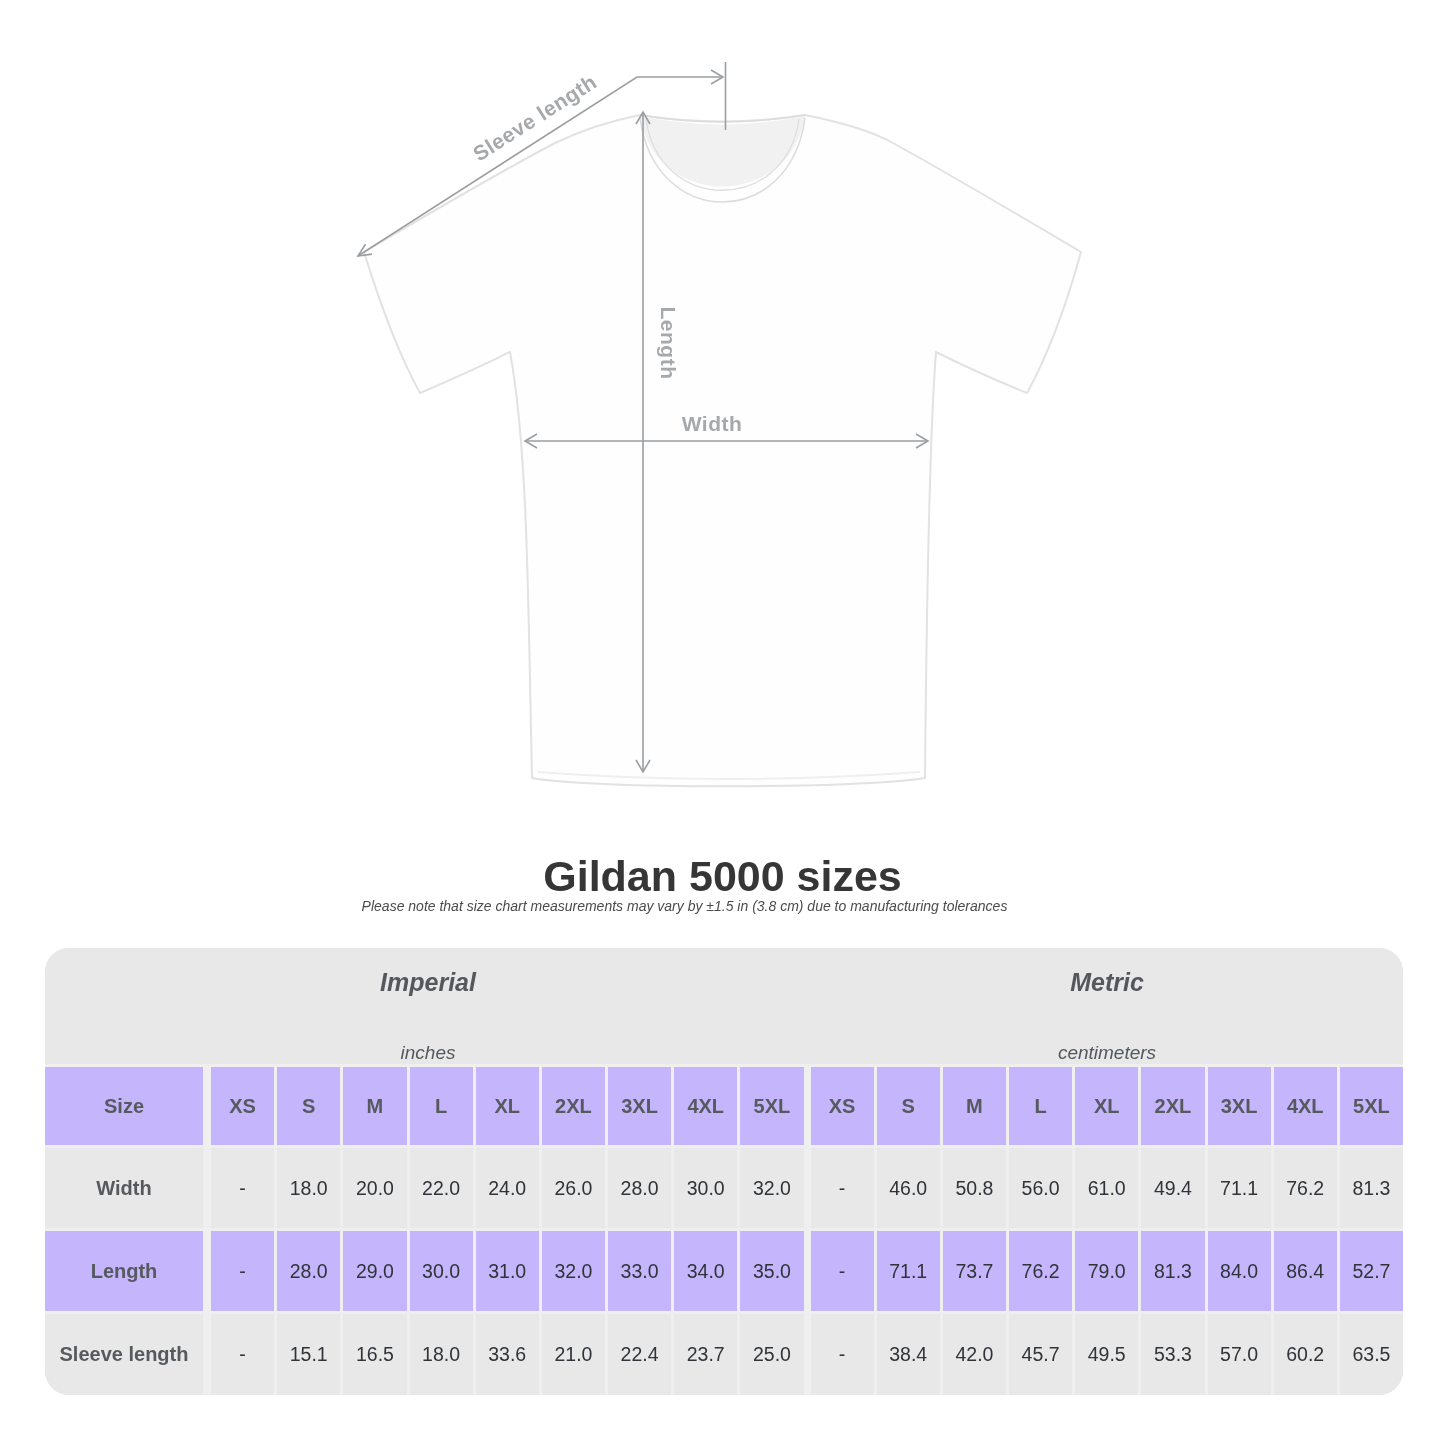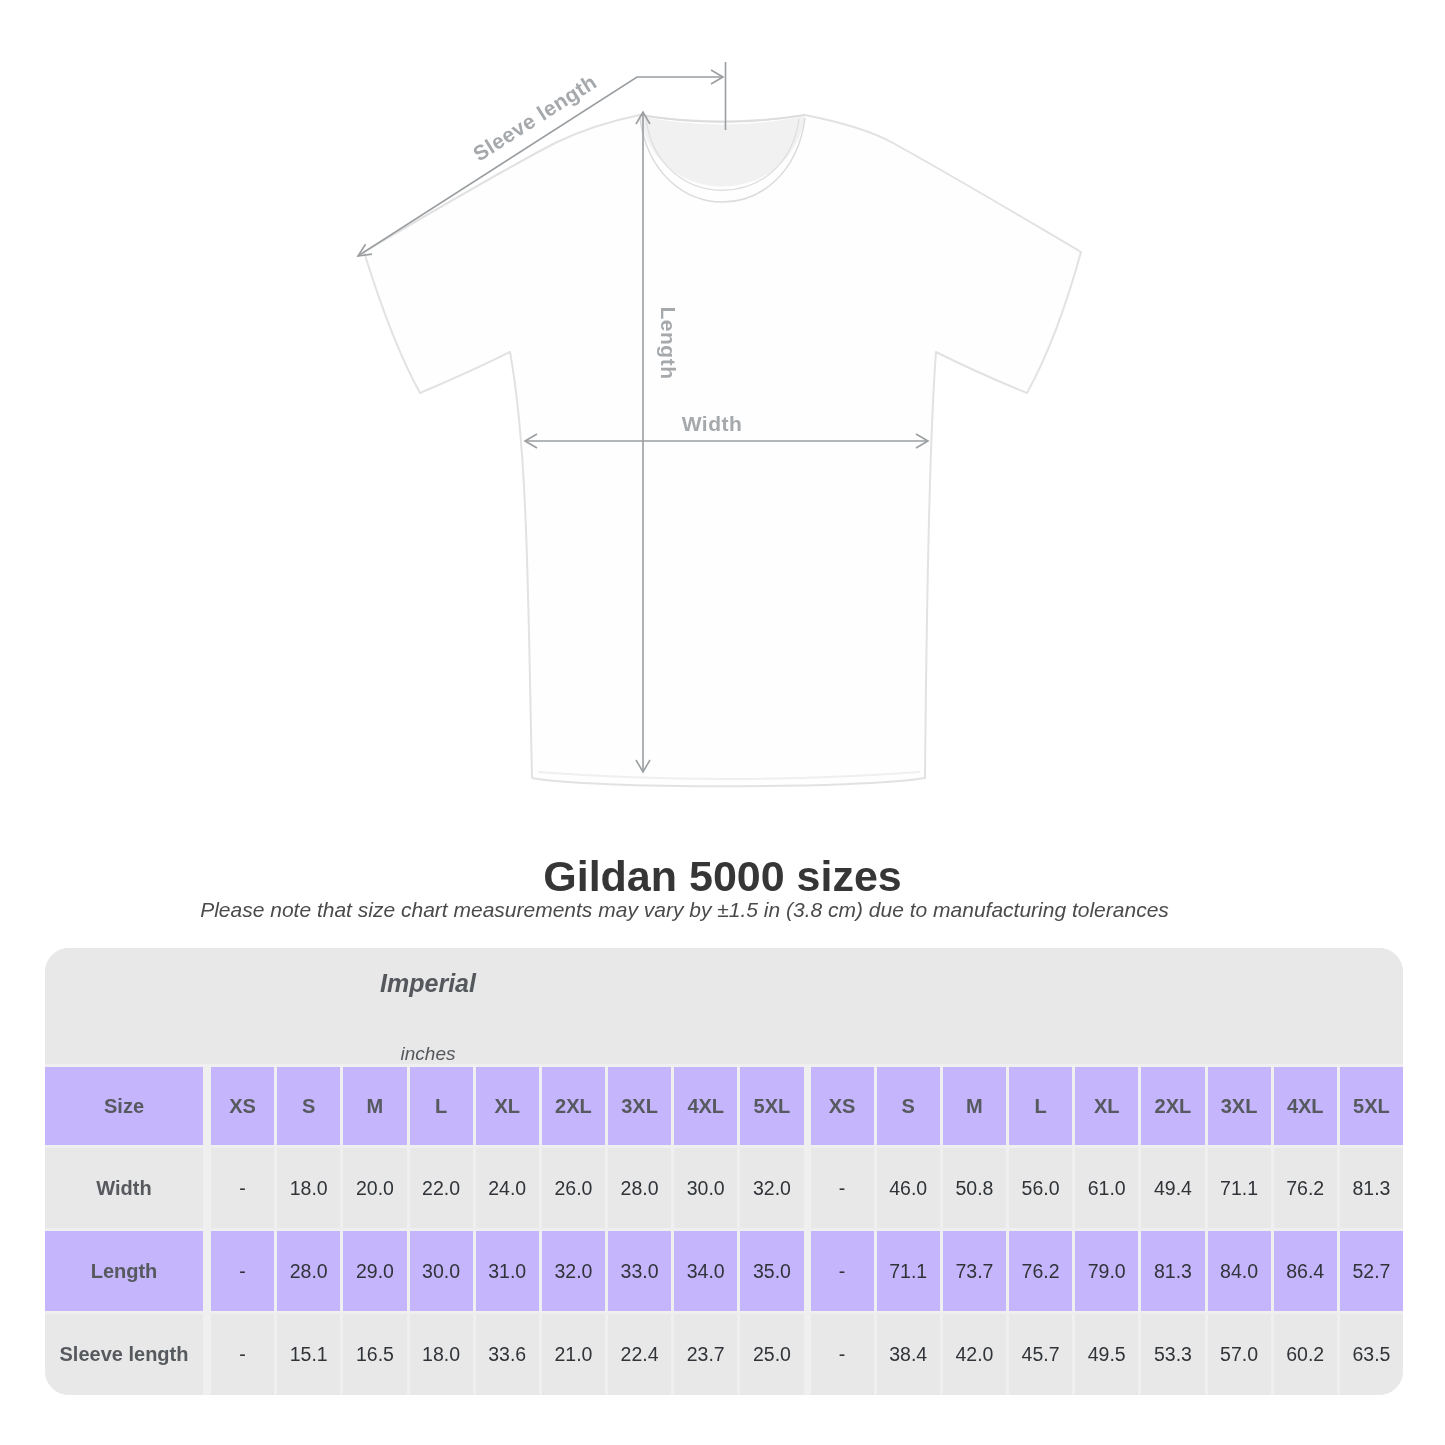--- a/index.html
+++ b/index.html
@@ -11,27 +11,27 @@
   .diagram svg{position:absolute;left:0;top:0;}
   .dim-label{position:absolute;color:#a5a9ac;font-weight:bold;font-size:21px;letter-spacing:.5px;white-space:nowrap;}
   .lbl-sleeve{left:535px;top:118px;transform:translate(-50%,-50%) rotate(-32.5deg);}
   .lbl-length{left:668px;top:343px;transform:translate(-50%,-50%) rotate(90deg);}
   .lbl-width {left:712px;top:424px;transform:translate(-50%,-50%);}
 
   
   .title{position:absolute;left:0;top:852px;width:1445px;text-align:center;
          font-size:43px;font-weight:bold;color:#363636;}
   .subtitle{position:absolute;left:0;top:898px;width:1369px;text-align:center;
-         font-size:21px;font-style:italic;color:#4b4b4b;}
+         font-size:14px;font-style:italic;color:#4b4b4b;}
 
   
   .size-table{position:absolute;left:45px;top:948px;width:1358px;border-radius:24px;
               overflow:hidden;background:#efefef;display:flex;flex-direction:column;gap:3px;}
   .band{height:116px;background:#e8e8e8;display:flex;}
-  .group{display:flex;flex-direction:column;align-items:center;justify-content:center;padding-top:21px;gap:9px;}
+  .group{display:flex;flex-direction:column;align-items:center;justify-content:flex-end;padding-top:21px;gap:9px;}
   .group-imperial{width:766px;}
   .group-metric{flex:1;}
   .gname{font-size:25px;font-weight:bold;font-style:italic;color:#54585c;}
   .gunit{font-size:19px;font-style:italic;color:#54585c;margin-top:36px;}
 
   .trow{display:grid;grid-template-columns:158px 2px repeat(9,1fr) 1px repeat(9,1fr);
         column-gap:3px;align-items:stretch;}
   .r-head{height:78px;}
   .r-data{height:80px;}
   .r-last{height:81px;}
@@ -103,20 +103,24 @@
   <div class="title">Gildan 5000 sizes</div>
   <div class="subtitle">Please note that size chart measurements may vary by ±1.5 in (3.8 cm) due to manufacturing tolerances</div>
 
   <div class="size-table">
 
     <div class="band">
       <div class="group group-imperial">
         <div class="gname">Imperial</div>
         <div class="gunit">inches</div>
       </div>
+      <div class="group group-metric">
+        <div class="gname">Metric</div>
+        <div class="gunit">centimeters</div>
+      </div>
     </div>
 
     <div class="trow r-head">
       <div class="cell c-white lbl">Size</div>
       <div class="sp"></div>
       <div class="cell c-white lbl">XS</div>
       <div class="cell c-white lbl">S</div>
       <div class="cell c-white lbl">M</div>
       <div class="cell c-white lbl">L</div>
       <div class="cell c-white lbl">XL</div>

